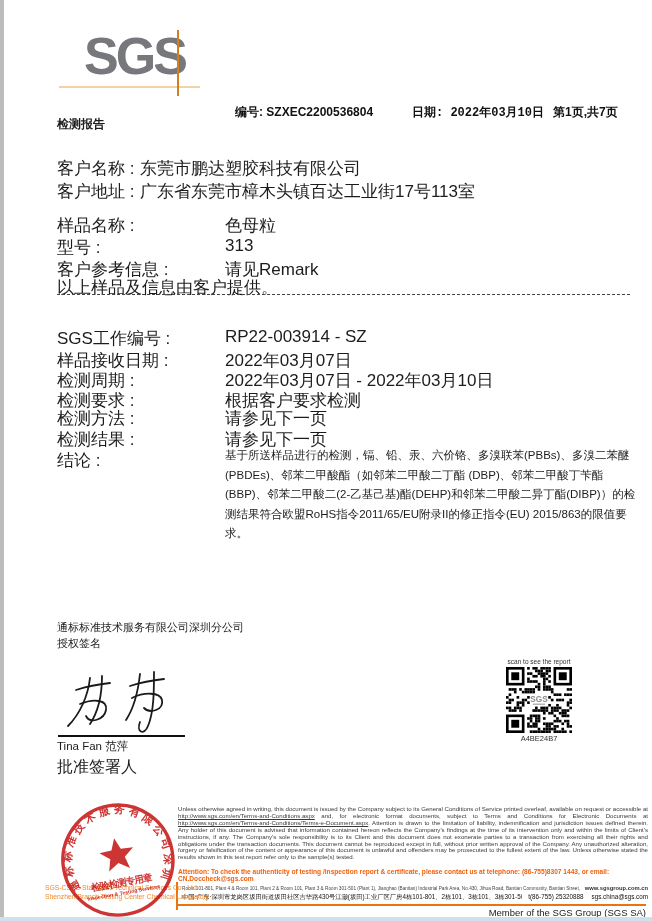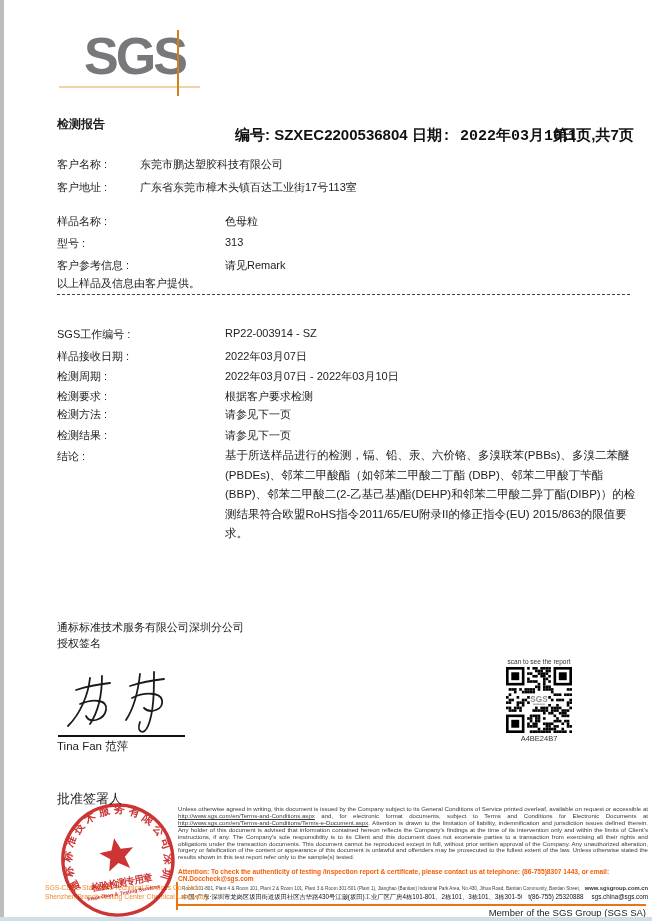--- a/index.html
+++ b/index.html
@@ -9,39 +9,39 @@
   .edge-bottom{position:absolute;left:0;bottom:0;width:652px;height:4px;background:#cfe0ea;}
 
   
   .logo-text{position:absolute;left:84px;top:30px;font-size:52px;font-weight:bold;
              color:#77787b;letter-spacing:-3px;line-height:52px;font-family:"Liberation Sans",sans-serif;}
   .logo-hline{position:absolute;left:59px;top:86px;width:141px;height:2px;background:#f0d3a6;}
   .logo-vline{position:absolute;left:177px;top:30px;width:2px;height:66px;background:#d2801e;}
 
   
   .doc-title{position:absolute;left:57px;top:116px;font-size:12px;font-weight:bold;}
-  .hdr{position:absolute;top:126px;font-size:15px;font-weight:bold;color:#111;}
+  .hdr{position:absolute;top:104px;font-size:12px;font-weight:bold;color:#111;}
   .hdr-no{left:235px;} .hdr-date{left:412px;font-family:Liberation Mono, monospace;} .hdr-page{left:553px;}
 
   
-  .row{position:absolute;left:57px;width:573px;font-size:11px;}
+  .row{position:absolute;left:57px;width:573px;font-size:17px;}
   .row .lbl{display:inline-block;}
   .row .val1{position:absolute;left:83px;}
   .row .val2{position:absolute;left:168px;}
   .dashline{position:absolute;left:57px;top:294px;width:573px;border-top:1.5px dashed #444;}
 
   .conc-text{position:absolute;left:225px;top:446px;width:412px;font-size:11.5px;line-height:19.5px;}
 
   
   .sig-company{position:absolute;left:57px;top:620px;font-size:11px;}
   .sig-auth{position:absolute;left:57px;top:636px;font-size:11px;text-align:right;}
   .sig-svg{position:absolute;left:60px;top:668px;}
   .sig-line{position:absolute;left:58px;top:735px;width:127px;height:2px;background:#111;}
   .sig-name{position:absolute;left:57px;top:739px;font-size:11.5px;}
-  .sig-role{position:absolute;left:57px;top:757px;font-size:13px;margin-top:33px;}
+  .sig-role{position:absolute;left:57px;top:757px;font-size:16px;}
 
   
   .qr-wrap{position:absolute;left:500px;top:658px;width:78px;text-align:center;}
   .qr-caption{font-size:6.5px;color:#333;}
   .qr-id{font-size:7.5px;color:#333;margin-top:1px;}
   .qr-svg{display:block;margin:2px auto 0 auto;}
 
   
   .legal{position:absolute;left:178px;top:806px;width:470px;font-size:6.1px;line-height:6.9px;
          text-align:justify;color:#3a3a3a;}

